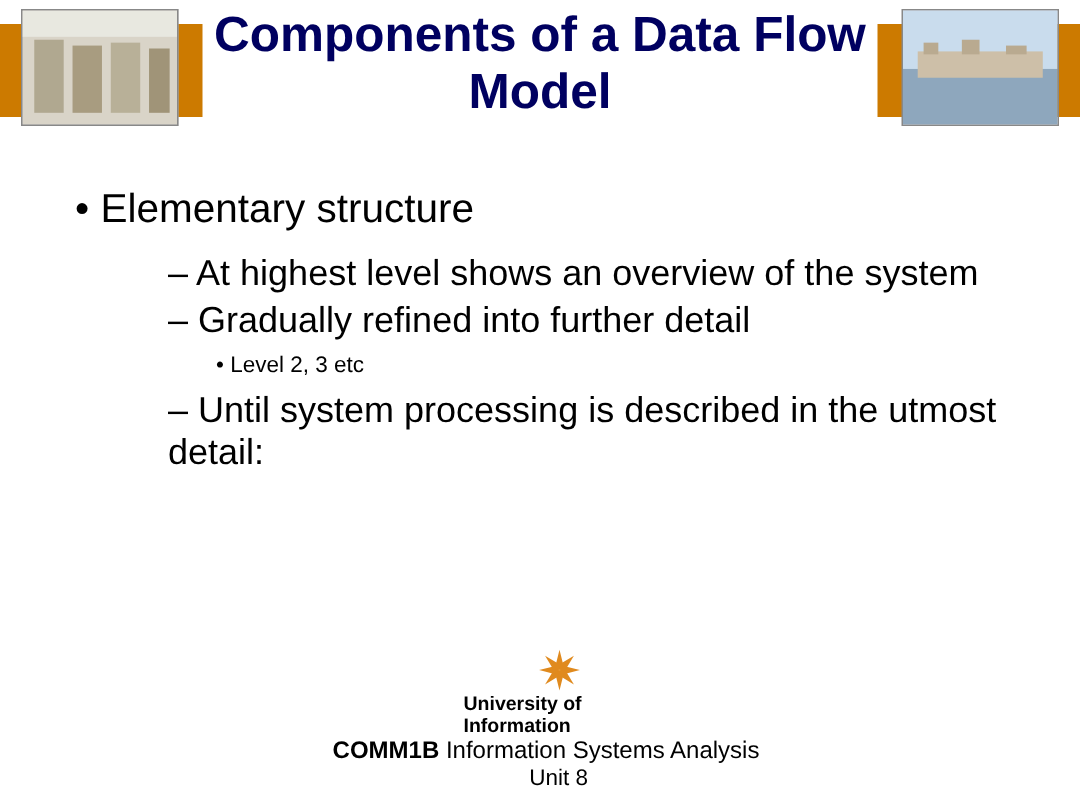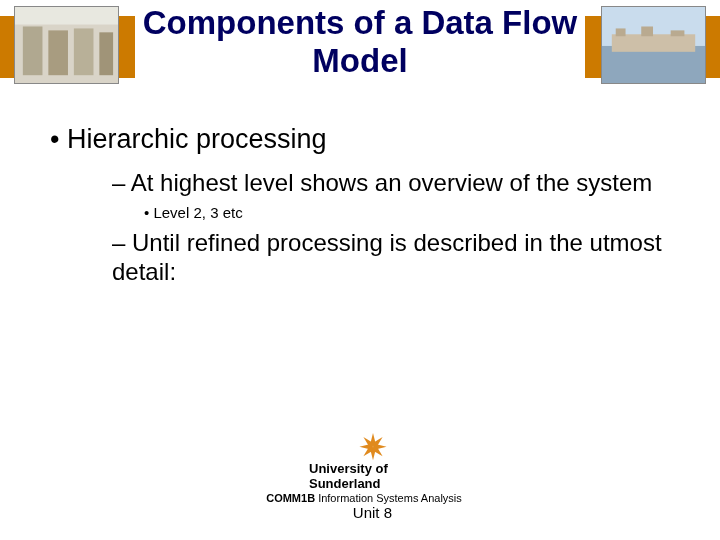--- a/index.html
+++ b/index.html
@@ -21,21 +21,21 @@
   .l1 { font-size: 27px; margin-left: 6px; margin-bottom: 14px; }
   .l1::before { content: "• "; }
   .l2 { font-size: 24px; margin-left: 68px; line-height: 1.2; margin-bottom: 2px; }
   .l2::before { content: "– "; }
   .l3 { font-size: 15px; margin-left: 100px; margin-top: 6px; margin-bottom: 8px; }
   .l3::before { content: "• "; }
 
   .footer { position: absolute; left: 8px; right: 0; bottom: 10px; height: 46px; display: flex; align-items: center; flex-direction: column; }
   .logo { width: 34px; height: 34px; margin-left: 28px; margin-right: 10px; flex: 0 0 auto; }
   .uni { font-size: 13px; font-weight: bold; line-height: 1.15; width: 110px; flex: 0 0 auto; }
-  .course { font-size: 11px; flex: 1 1 auto; text-align: center; }
+  .course { font-size: 16px; flex: 1 1 auto; text-align: center; }
   .course b { font-weight: bold; }
   .unit { font-size: 15px; width: 90px; text-align: right; margin-right: 34px; flex: 0 0 auto; }
 </style>
 </head>
 <body>
 
 <div class="slide">
 
   <div class="header">
     <div class="orange-bar orange-left"></div>
@@ -57,42 +57,43 @@
         <rect x="10" y="28" width="85" height="18" fill="#cdbfa8"></rect>
         <rect x="14" y="22" width="10" height="8" fill="#b9aa90"></rect>
         <rect x="40" y="20" width="12" height="10" fill="#b9aa90"></rect>
         <rect x="70" y="24" width="14" height="6" fill="#b9aa90"></rect>
       </svg>
     </div>
     <div class="title">Components of a Data Flow Model</div>
   </div>
 
   <div class="body">
-    <div class="l1">Hierarchic processing</div>
+    <div class="l1">Elementary structure</div>
     <div class="l2">At highest level shows an overview of the system</div>
+    <div class="l2">Gradually refined into further detail</div>
     <div class="l3">Level 2, 3 etc</div>
-    <div class="l2">Until refined processing is described in the utmost detail:</div>
+    <div class="l2">Until system processing is described in the utmost detail:</div>
   </div>
 
   <div class="footer">
     <svg class="logo" viewBox="0 0 40 40">
       <g transform="translate(20 22)">
         <path d="M0,-16 L3,-4 L0,0 L-3,-4 Z" fill="#e08a1e"></path>
         <path d="M0,-16 L3,-4 L0,0 L-3,-4 Z" fill="#e08a1e" transform="rotate(45)"></path>
         <path d="M0,-16 L3,-4 L0,0 L-3,-4 Z" fill="#e08a1e" transform="rotate(90)"></path>
         <path d="M0,-16 L3,-4 L0,0 L-3,-4 Z" fill="#e08a1e" transform="rotate(135)"></path>
         <path d="M0,-16 L3,-4 L0,0 L-3,-4 Z" fill="#e08a1e" transform="rotate(180)"></path>
         <path d="M0,-16 L3,-4 L0,0 L-3,-4 Z" fill="#e08a1e" transform="rotate(225)"></path>
         <path d="M0,-16 L3,-4 L0,0 L-3,-4 Z" fill="#e08a1e" transform="rotate(270)"></path>
         <path d="M0,-16 L3,-4 L0,0 L-3,-4 Z" fill="#e08a1e" transform="rotate(315)"></path>
       </g>
     </svg>
     <div class="uni">
       <span>University of</span><br>
-      <span>Sunderland</span>
+      <span>Information</span>
     </div>
     <div class="course">
       <b>COMM1B</b><span> Information Systems Analysis</span>
     </div>
     <div class="unit">Unit 8</div>
   </div>
 
 </div>
 
 </body></html>

